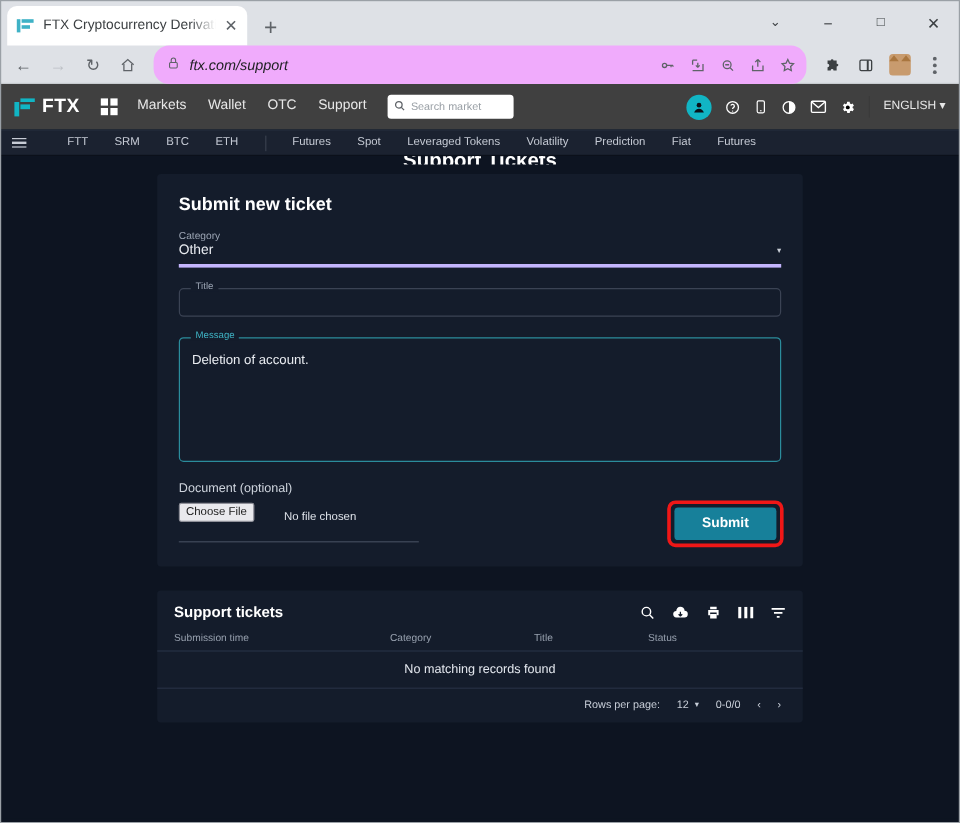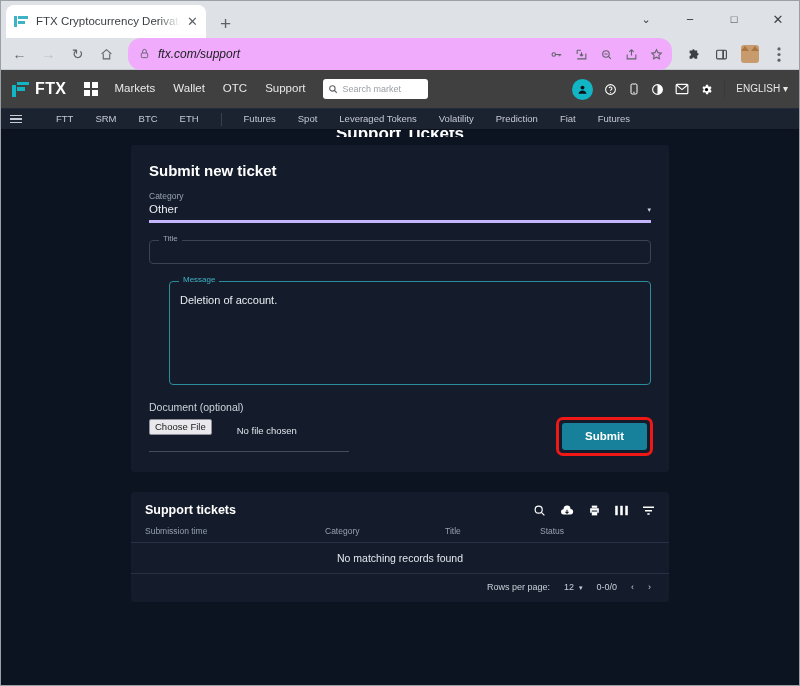--- a/index.html
+++ b/index.html
@@ -117,21 +117,21 @@
   .caret { color:#c8cdd6; font-size:7px; line-height:1; }
 
   .outlined {
     position:relative; border:1px solid #3b4354; border-radius:4px;
     margin-top:17px; padding:11px 10px;
   }
   .outlined > legend {
     position:absolute; top:-6px; left:9px; background:#141c2b; padding:0 4px;
     font-size:8px; color:#9aa3b2; line-height:1;
   }
-  .outlined.focused { border-color:#2b8c9c;margin-left:20px; }
+  .outlined.focused { border-color:#2b8c9c; }
   .outlined.focused > legend { color:#3fb3c4; }
   .field-val { color:#e9ecf1; font-size:11px; line-height:1.3; }
   .msgbox { height:104px; }
 
   .doc-label { color:#cdd3dc; font-size:10.5px; margin-top:17px; margin-bottom:4px; line-height:1; }
   .file-row { display:flex; align-items:flex-end; justify-content:space-between; }
   .file-input {
     display:flex; align-items:flex-end; gap:25px; width:200px;
     border-bottom:1px solid #434b5c; padding-bottom:16px;
   }

